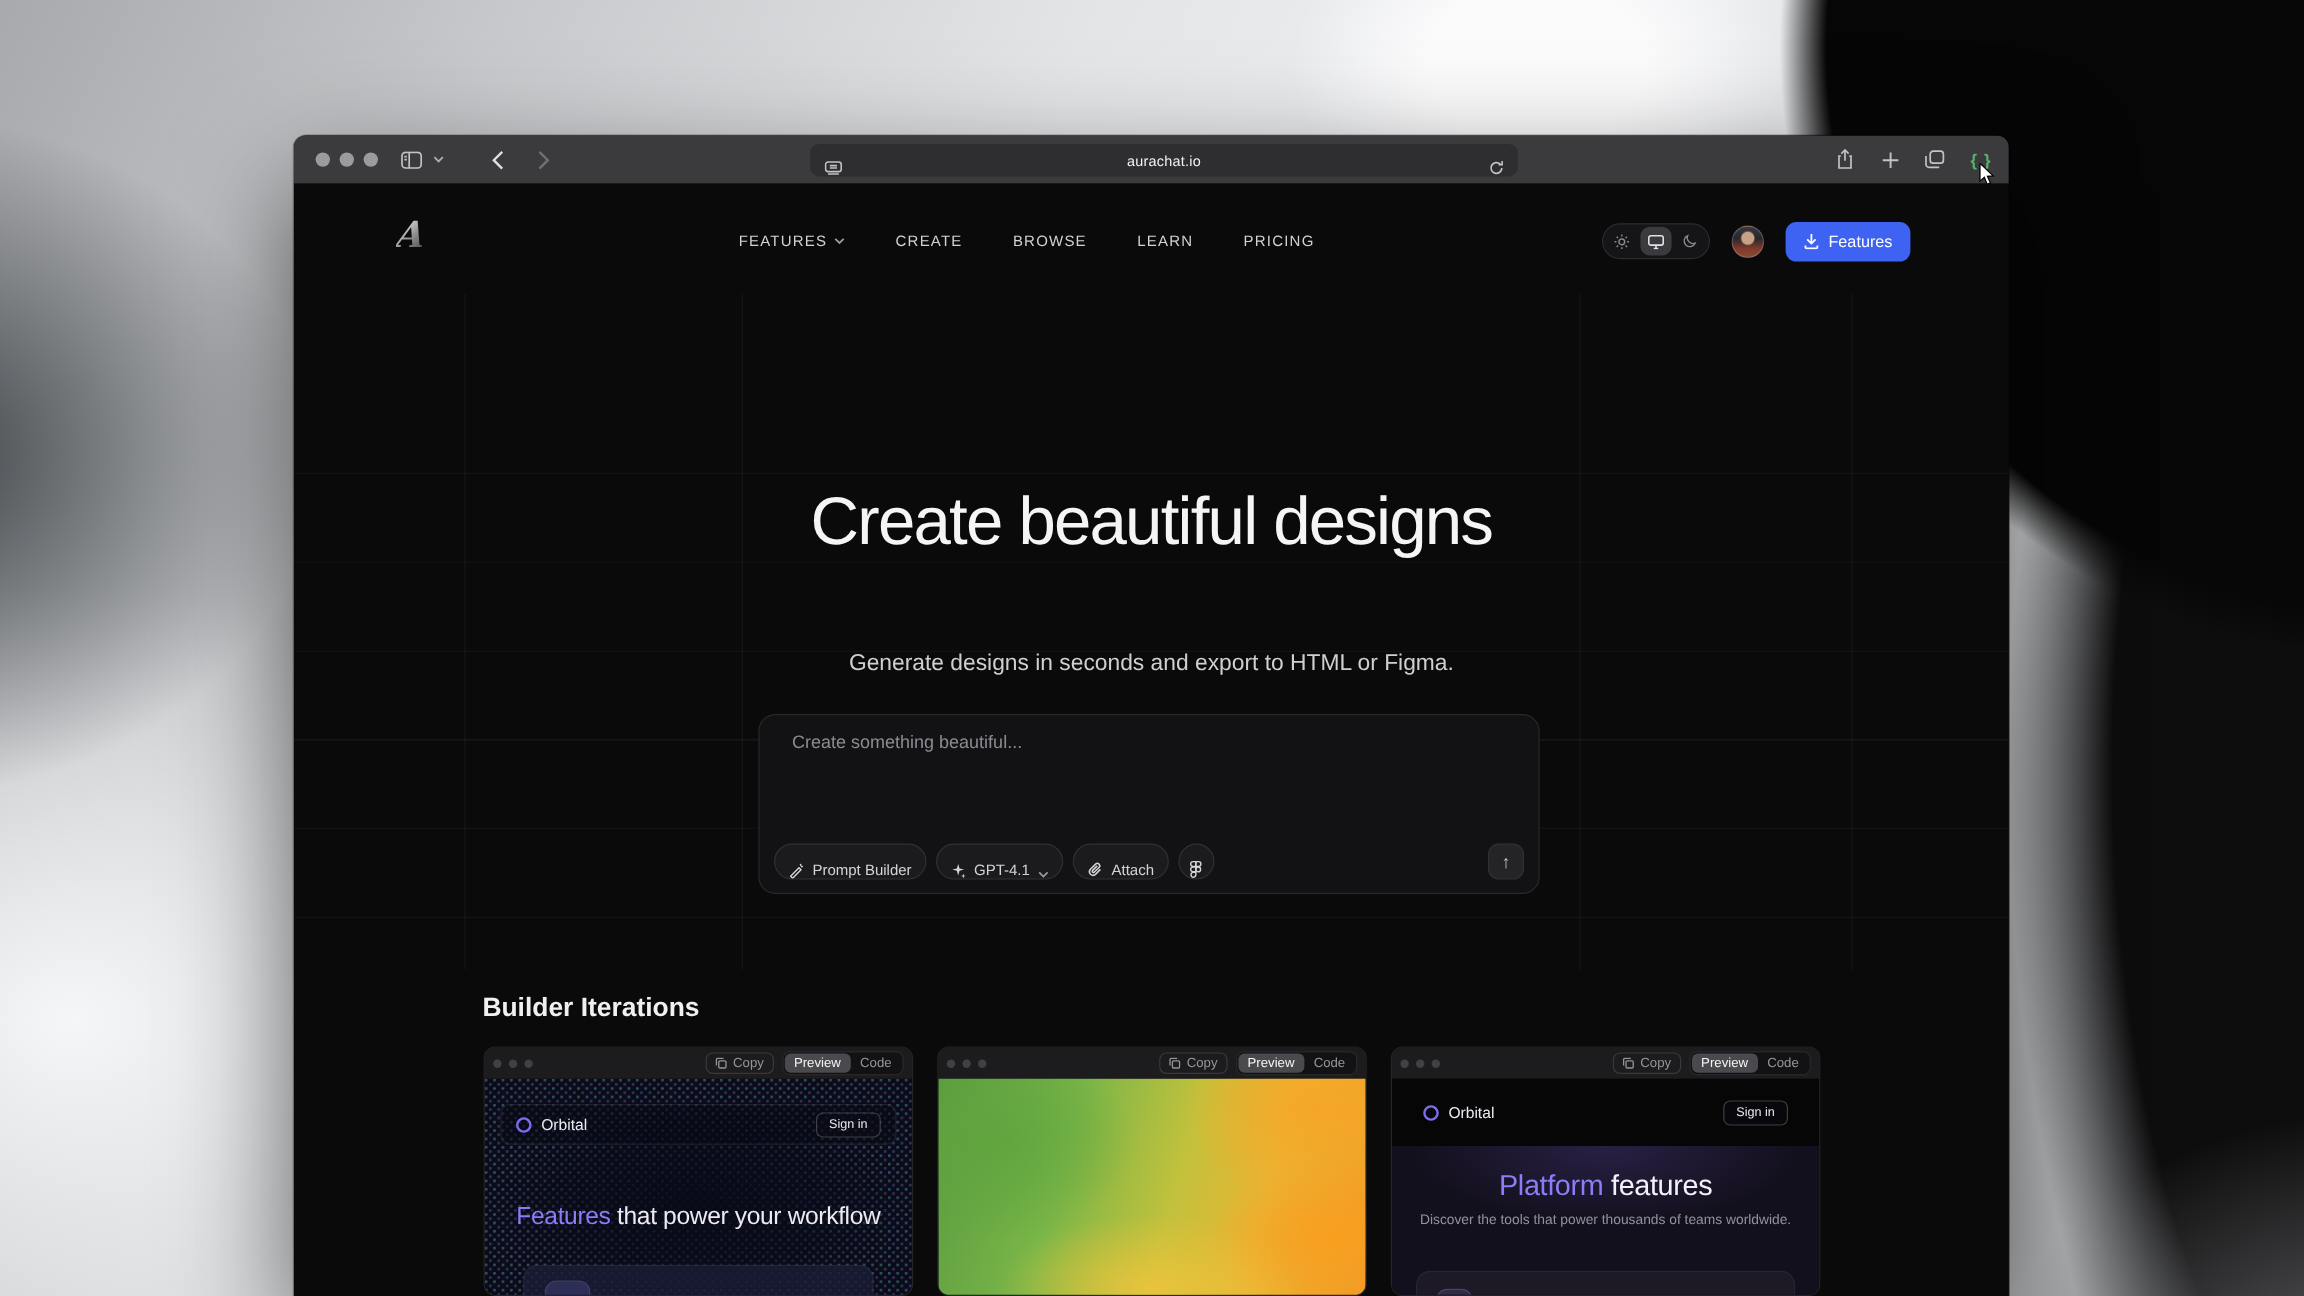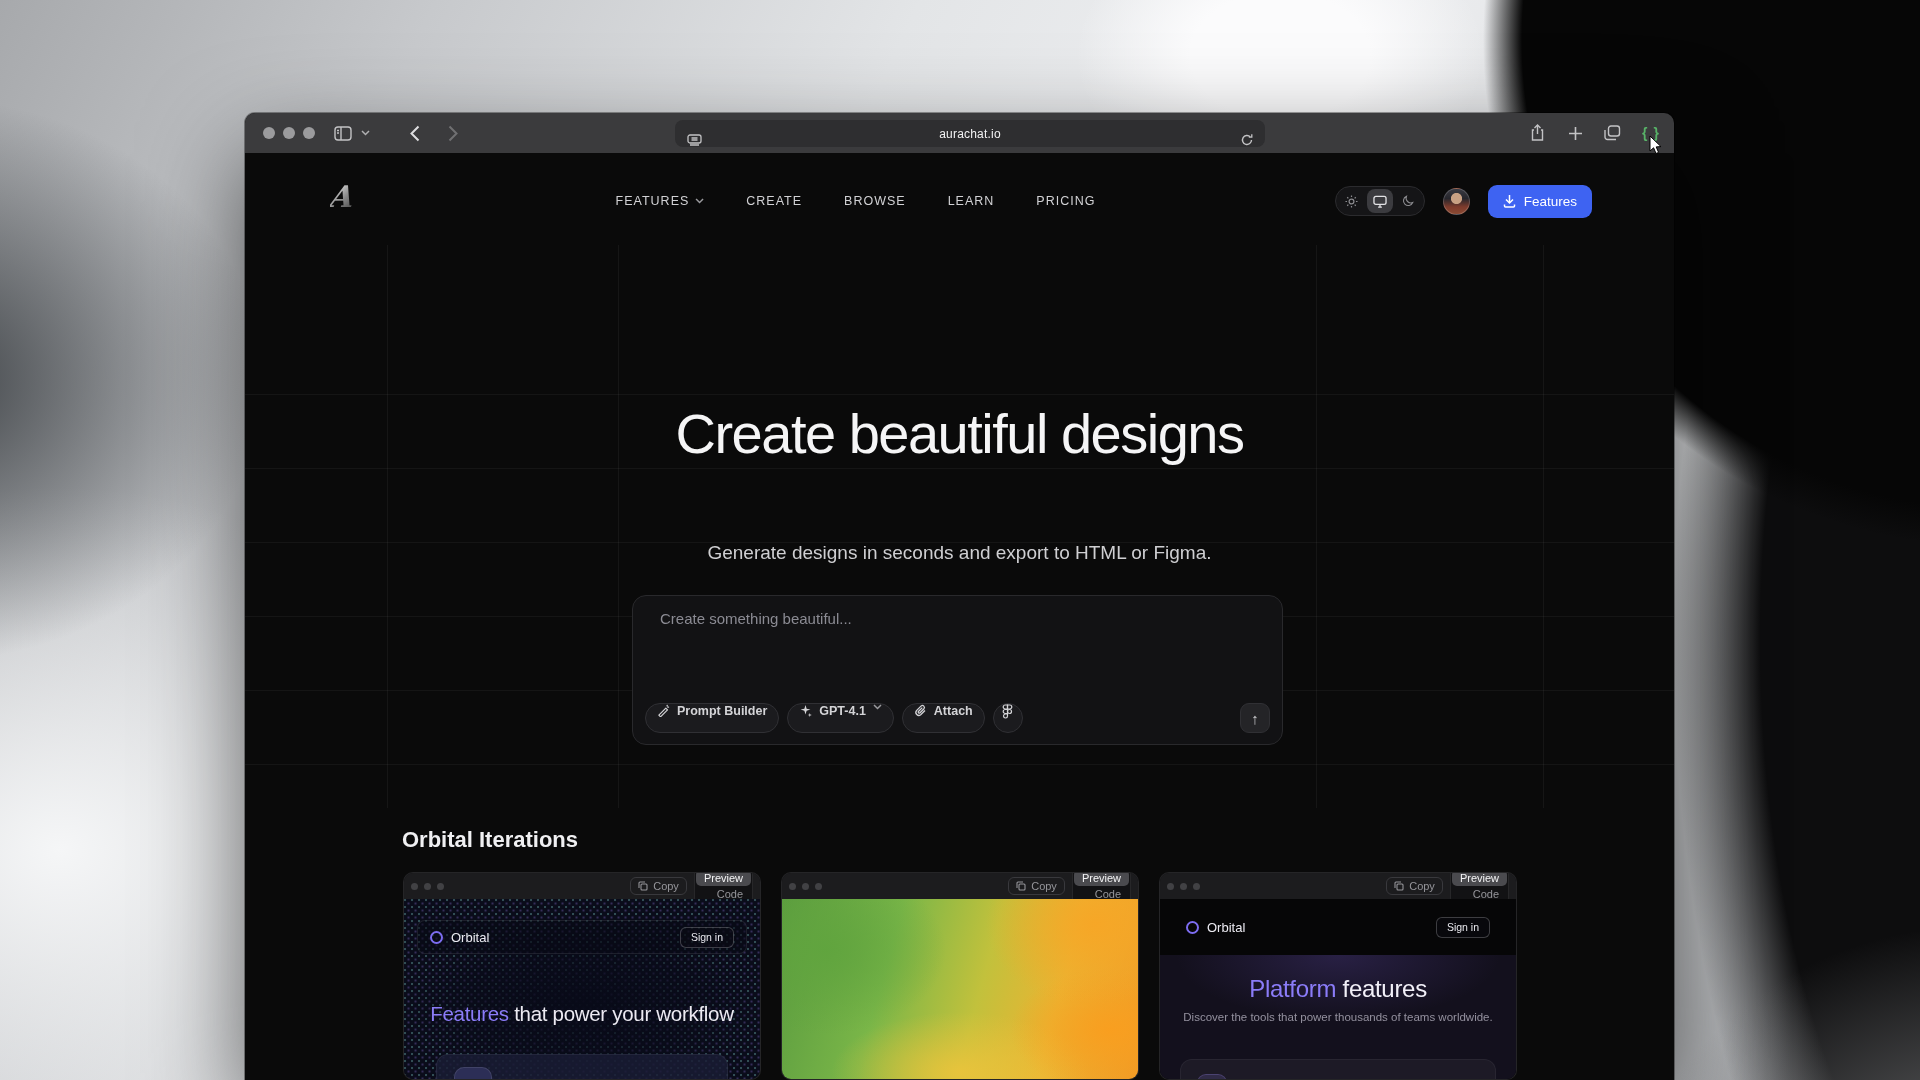--- a/index.html
+++ b/index.html
@@ -81,40 +81,40 @@
     color:#f5f5f6; font-size:56px; font-weight:500; letter-spacing:-1.5px; z-index:2; }
   .hero-sub{ position:absolute; left:0; top:357px; width:100%; text-align:center;
     color:#cfcfd2; font-size:19px; z-index:2;margin-top:32px; }
 
   .promptbox{ position:absolute; left:387px; top:442px; width:651px; height:150px;
     background:#121214; border:1px solid #29292c; border-radius:14px; z-index:2; padding:14px 27px 12px; }
   .prompt-input{ width:100%; height:52px; background:transparent; border:none; resize:none; outline:none;
     color:#e8e8ea; font-size:15px; font-family:inherit; }
   .prompt-input::placeholder{ color:#8b8b93; }
   .prompt-row{ position:absolute; left:12px; right:12px; bottom:11px; display:flex; align-items:center; gap:8px; }
-  .pillbtn{ display:flex; align-items:flex-start; gap:7px; height:30px; padding:0 11px;
+  .pillbtn{ display:flex; align-items:flex-end; gap:7px; height:30px; padding:0 11px;
     background:#1b1b1e; border:1px solid #303034; border-radius:15px;
-    color:#d4d4d7; font-size:12.5px; font-weight:700; }
+    color:#d4d4d7; font-size:12.5px; font-weight:400; }
   .sq{ width:30px; padding:0; justify-content:center; }
   .sendbtn{ margin-left:auto; width:30px; height:30px; background:#242427; border:1px solid #303034;
     border-radius:9px; color:#c9c9cc; font-size:15px; display:flex; align-items:center; justify-content:center; }
 
   
   .recent-title{ position:absolute; left:157px; top:674px; color:#f0f0f2; font-size:22px; font-weight:bold; z-index:2; }
   .cards{ position:absolute; left:158px; top:719px; display:flex; gap:20px; z-index:2; }
   .card{ width:358px; height:208px; background:#131315; border:1px solid rgba(255,255,255,.08);
     border-radius:10px; overflow:hidden; }
   .card-head{ height:26px; background:#1c1c1e; display:flex; align-items:center; padding:0 7px; }
   .dots{ display:flex; gap:6px; }
   .dot{ width:7px; height:7px; border-radius:50%; background:#414144; }
   .card-tools{ margin-left:auto; display:flex; align-items:center; gap:7px; }
   .copybtn{ display:flex; align-items:center; gap:5px; height:18px; padding:0 7px;
     background:transparent; border:1px solid #39393d; border-radius:6px; color:#95959a; font-size:11px; }
-  .segment{ display:flex; align-items:flex-end; background:#121214; border:1px solid rgba(255,255,255,.09);
-    border-radius:6px; padding:1px;flex-direction:column; }
+  .segment{ display:flex; align-items:flex-start; background:#121214; border:1px solid rgba(255,255,255,.09);
+    border-radius:6px; padding:1px; }
   .seg{ height:16px; padding:0 8px; font-size:11px; display:flex; align-items:center;
     background:transparent; border:none; color:#95959a; border-radius:5px; }
   .seg.active{ background:#4a4a4e; color:#f4f4f5; font-weight:500; }
   .card-body{ position:relative; height:182px; overflow:hidden; }
 
   
   .body-dots{
     background-color:#0a0c1a;
     background-image:
       radial-gradient(circle at 1px 1px, rgba(125,205,198,.34) 1px, transparent 1.6px),
@@ -348,21 +348,21 @@
                 <path d="M5.5 1h2.3a2 2 0 1 1 0 4H5.5z"></path>
                 <path d="M3.2 5.5h2.3v4H3.2a2 2 0 1 1 0-4z"></path>
                 <circle cx="7.5" cy="7.5" r="2"></circle>
                 <path d="M3.2 10h2.3v2a2 2 0 1 1-2.3-2z"></path>
             </svg>
           </button>
           <button class="sendbtn">↑</button>
         </div>
       </div>
 
-      <h2 class="recent-title">Orbital Iterations</h2>
+      <h2 class="recent-title">Builder Iterations</h2>
 
       <div class="cards">
 
         <div class="card">
           <div class="card-head">
             <div class="dots">
                 <span class="dot"></span>
                 <span class="dot"></span>
                 <span class="dot"></span>
               </div>

